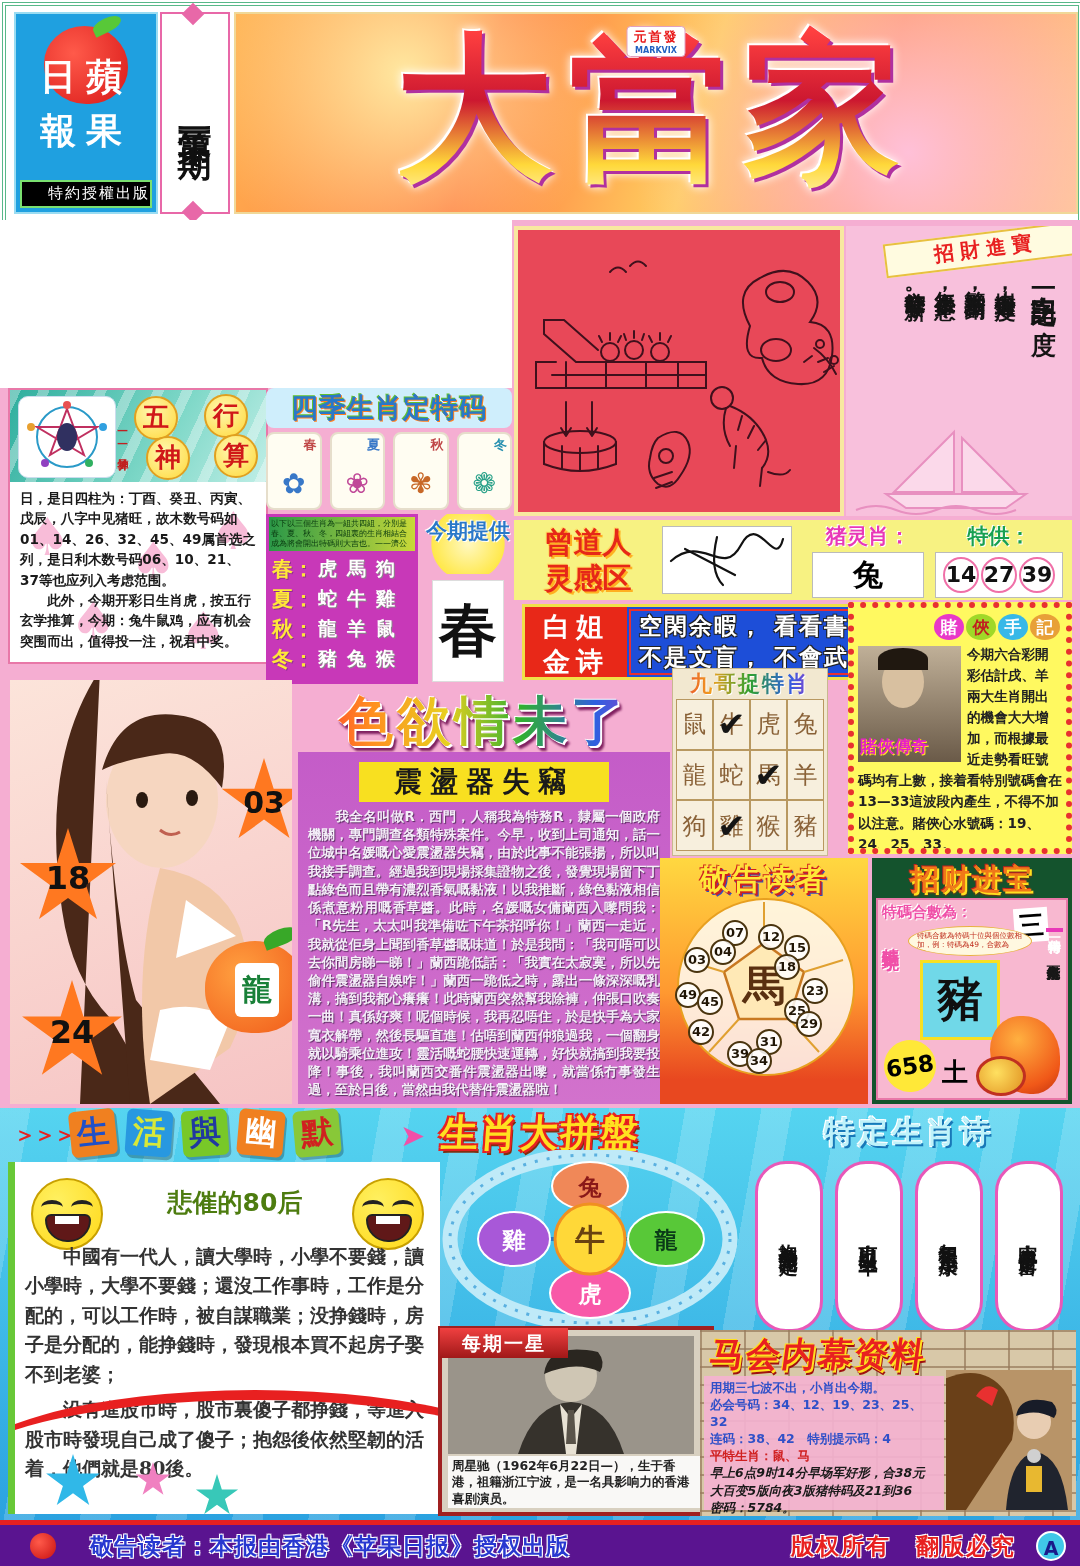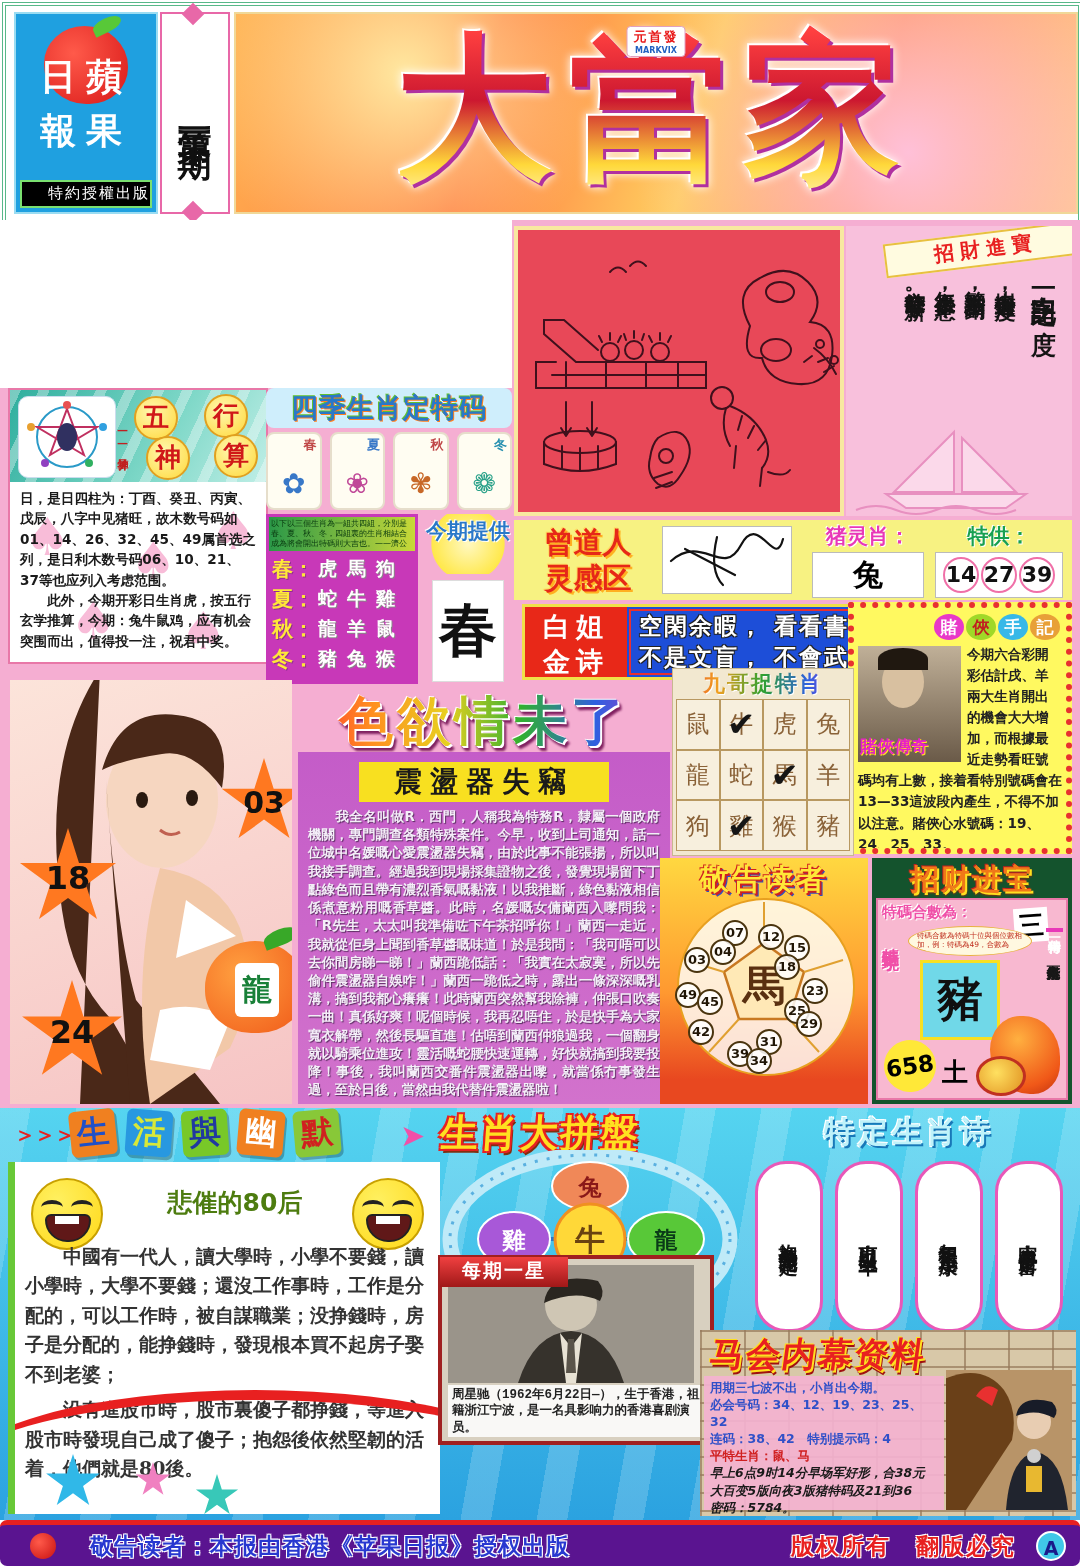--- a/index.html
+++ b/index.html
@@ -130,21 +130,21 @@
       background:linear-gradient(90deg,#ff3030,#ff9020,#e8d020,#30b030,#3060e0,#c030c0);
       -webkit-background-clip:text;background-clip:text;color:transparent;
       filter:drop-shadow(2px 2px 0 #fff) drop-shadow(-1px -1px 0 #fff) drop-shadow(2px 3px 1px #802060);}
   .story-box{left:298px;top:752px;width:372px;height:352px;background:linear-gradient(180deg,#c45cc8,#d272cc);overflow:hidden;}
   .story-sub{margin:10px auto 6px;width:250px;height:40px;background:#f8e020;color:#1a1a1a;font-size:28px;font-weight:800;
       text-align:center;line-height:40px;letter-spacing:8px;}
   .story-body{padding:0 10px;font-size:13.4px;font-weight:700;color:#f4eef8;line-height:1.36;text-align:justify;
       text-shadow:1px 1px 1px #5a2c60;}
 
   
-  .jiuge{left:672px;top:668px;width:182px;height:188px;background:#f2e8d0;border:1px solid #c8b890;box-sizing:border-box;}
+  .jiuge{left:672px;top:668px;width:156px;height:188px;background:#f2e8d0;border:1px solid #c8b890;box-sizing:border-box;}
   .jg-title{text-align:center;font-size:22px;font-weight:800;letter-spacing:2px;height:30px;line-height:30px;
       background:linear-gradient(90deg,#e83030,#f0a020,#30a030,#3060e0,#c030c0);
       -webkit-background-clip:text;background-clip:text;color:transparent;filter:drop-shadow(1px 1px 0 #fff);}
   .jg-grid{display:grid;grid-template-columns:repeat(4,1fr);grid-template-rows:repeat(3,1fr);height:152px;margin:0 3px 3px;}
   .jg-cell{border:1px solid #b89860;position:relative;display:flex;align-items:center;justify-content:center;
       font-size:24px;color:#8a6238;background:#f7efdd;}
   .jg-check{position:absolute;font-size:34px;color:#151515;font-weight:800;line-height:1;}
 
   
   .jinyu{left:660px;top:858px;width:208px;height:246px;overflow:hidden;
@@ -215,41 +215,41 @@
   
   .shige{left:744px;top:1112px;width:330px;height:218px;}
   .shige-title{text-align:center;font-size:30px;font-weight:800;letter-spacing:4px;color:#bef2fa;
       text-shadow:2px 2px 0 #1878b8,-1px -1px 0 #fff,1px -1px 0 #fff,-1px 1px 0 #fff;}
   .pills{display:flex;gap:12px;justify-content:center;margin-top:8px;}
   .pill{width:62px;height:165px;background:#fff;border:3px solid #e858b8;border-radius:31px;display:flex;align-items:center;justify-content:center;}
   .pill-txt{writing-mode:vertical-rl;text-orientation:upright;font-size:19px;font-weight:700;color:#111;
       font-family:"DejaVu Serif","Liberation Serif",serif;letter-spacing:2px;}
 
   
-  .starbox{left:438px;top:1255px;width:276px;height:190px;border:4px solid #a02020;background:#d8d0c0;box-sizing:border-box;font-family:Liberation Mono, monospace;}
+  .starbox{left:438px;top:1326px;width:276px;height:190px;border:4px solid #a02020;background:#d8d0c0;box-sizing:border-box;}
   .sb-label{position:absolute;left:-2px;top:-2px;width:128px;height:30px;background:linear-gradient(#f04040,#a01818);
       color:#fff;font-size:19px;font-weight:800;text-align:center;line-height:30px;letter-spacing:2px;z-index:3;}
   .sb-photo{position:absolute;left:6px;top:6px;right:6px;height:118px;overflow:hidden;}
   .sb-caption{position:absolute;left:6px;right:6px;bottom:4px;height:52px;background:rgba(255,255,255,.85);
       font-size:12.5px;font-weight:700;color:#222;line-height:1.3;padding:2px 4px;box-sizing:border-box;}
 
   
   .mahui{left:700px;top:1330px;width:376px;height:186px;overflow:hidden;
       background-color:#d8c8a8;
       background-image:linear-gradient(rgba(150,120,90,.7) 2px,transparent 2px),linear-gradient(90deg,rgba(150,120,90,.7) 2px,transparent 2px);
       background-size:44px 18px;}
   .mh-title{position:absolute;left:10px;top:2px;font-size:34px;font-weight:800;letter-spacing:2px;color:#e82020;
       transform:skewX(-8deg);text-shadow:2px 2px 0 #ffe020,-1px -1px 0 #ffe020,3px 4px 0 #a01010;}
   .mh-box{position:absolute;left:4px;top:46px;width:240px;bottom:6px;background:rgba(244,178,208,.92);padding:4px 6px;box-sizing:border-box;}
   .mh-line-b{font-size:12.5px;font-weight:800;color:#3050c8;line-height:1.35;}
   .mh-line-h{font-size:12.5px;font-weight:700;color:#1a1a1a;line-height:1.4;font-style:italic;}
   .mh-photo{position:absolute;right:4px;top:40px;width:126px;bottom:6px;overflow:hidden;background:linear-gradient(#c8a878,#8a6840);}
 
   
-  .footer{left:0;top:1520px;width:1080px;height:46px;background:#5a1490;border-top:5px solid #e82020;box-sizing:border-box;border-radius:7px;}
+  .footer{left:0;top:1520px;width:1080px;height:46px;background:#5a1490;border-top:5px solid #e82020;box-sizing:border-box;}
   .ft-apple{position:absolute;left:30px;top:8px;width:26px;height:26px;background:radial-gradient(circle at 35% 35%,#ff5a4a,#c81010);border-radius:50%;}
   .ft-left{position:absolute;left:90px;top:6px;font-size:23px;font-weight:800;color:#2838d0;
       text-shadow:1px 1px 0 #fff,-1px -1px 0 #fff,1px -1px 0 #fff,-1px 1px 0 #fff;letter-spacing:1px;}
   .ft-right{position:absolute;right:64px;top:6px;font-size:23px;font-weight:800;color:#e82020;
       text-shadow:1px 1px 0 #fff,-1px -1px 0 #fff,1px -1px 0 #fff,-1px 1px 0 #fff;letter-spacing:2px;}
   .ft-badge{position:absolute;right:14px;top:6px;width:30px;height:30px;border-radius:50%;background:#40c8e8;border:2px solid #fff;
       color:#1a1a8a;font-weight:800;font-size:19px;text-align:center;line-height:30px;box-sizing:border-box;}
 </style>
 </head>
 <body>

